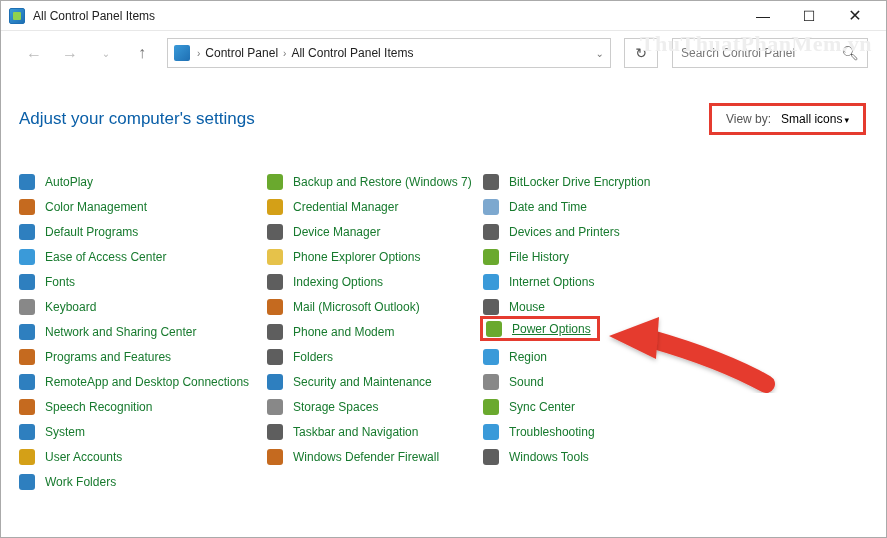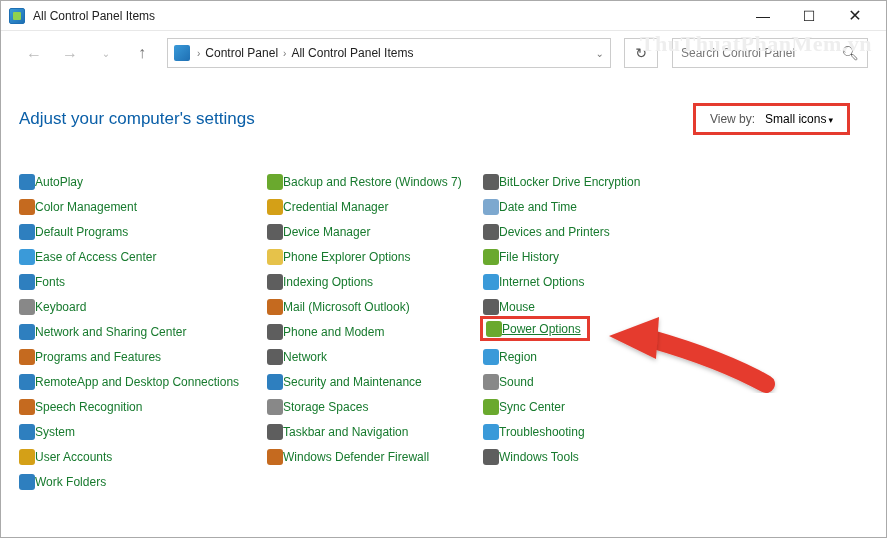--- a/index.html
+++ b/index.html
@@ -69,21 +69,21 @@
     margin-left:-1px;
   }
   .searchbox {
     width: 196px; height: 30px; border:1px solid #ccc;
     display:flex;align-items:center;padding:0 8px;color:#777;
     justify-content:space-between;
   }
   .searchbox span:first-child { flex:1; }
   .searchbox .mag { font-size:14px; color:#555; }
 
-  .content { padding: 10px 36px 0 18px; }
+  .content { padding: 10px 20px 0 18px; }
   .hdr-row {
     display:flex; justify-content:space-between; align-items:center;
     padding: 18px 0 8px 0;
   }
   .hdr-title { color:#0a5fa8; font-size:17px; font-weight:400; }
   .viewby-wrap {
     border: 3px solid #e53b2f;
     padding: 6px 14px;
     display:flex; align-items:center; gap:10px;
   }
@@ -92,21 +92,21 @@
   .viewby-value .caret{ font-size:9px; margin-left:2px;}
 
   .grid {
     display: grid;
     grid-template-columns: 248px 216px auto;
     column-gap: 0;
     row-gap: 0;
     padding-top: 26px;
   }
   .cpitem {
-    display:flex; align-items:center; gap:0;
+    display:flex; align-items:center; gap:10px;
     height: 25px;
     color:#177a2e;
     font-size:12px;
   }
   .cpitem .ico {
     width:16px;height:16px;border-radius:3px;
     flex-shrink:0;
     display:inline-block;
   }
   .cpitem.hl {
@@ -308,21 +308,21 @@
       </div>
       <div>
         <div class="cpitem">
           <span class="ico" style="background: rgb(197, 106, 31);"></span>
           <span>Programs and Features</span>
         </div>
       </div>
       <div>
         <div class="cpitem">
           <span class="ico" style="background: rgb(94, 94, 94);"></span>
-          <span>Network</span>
+          <span>Folders</span>
         </div>
       </div>
       <div>
         <div class="cpitem">
           <span class="ico" style="background: rgb(58, 154, 217);"></span>
           <span>Region</span>
         </div>
       </div>
       <div>
         <div class="cpitem">

